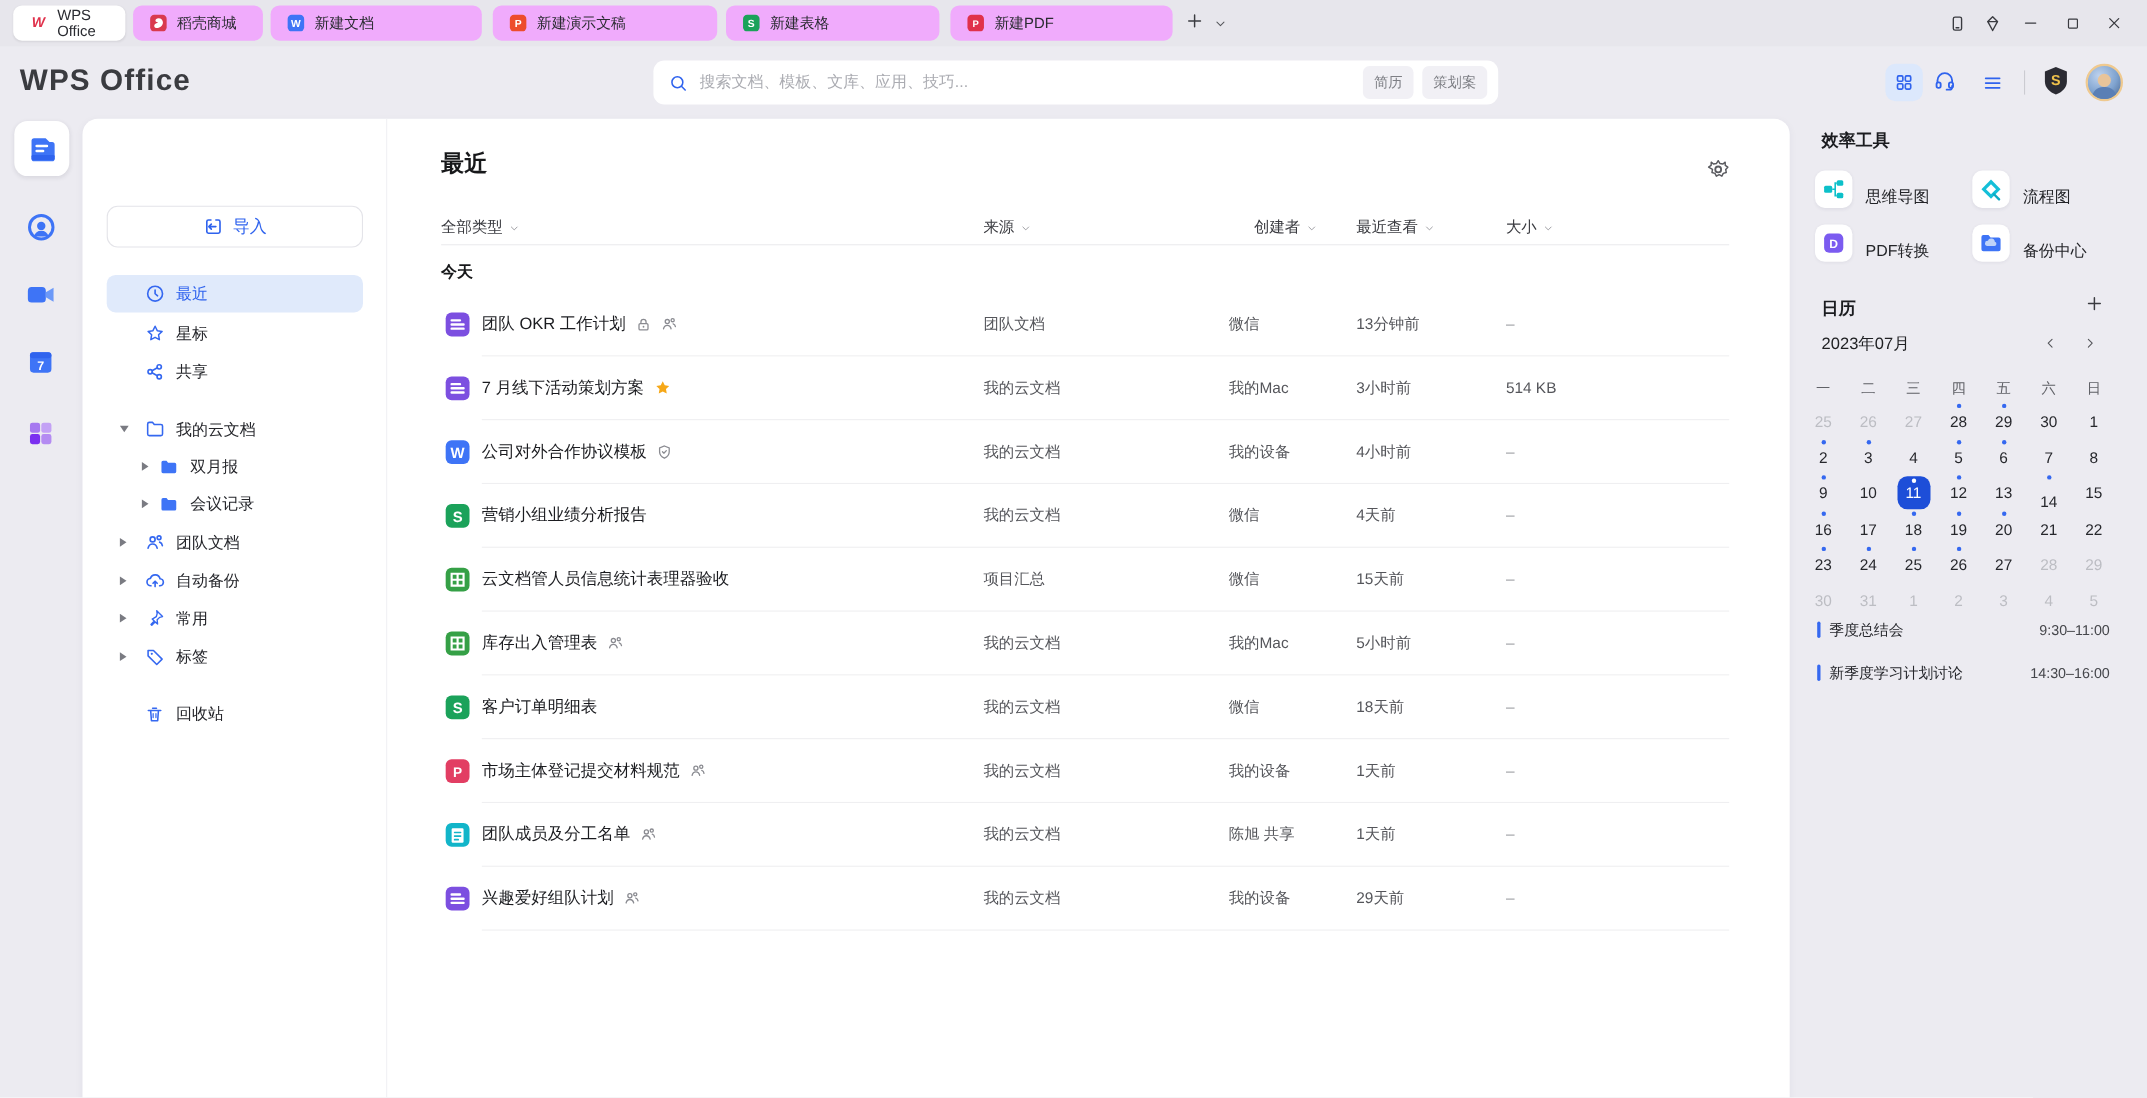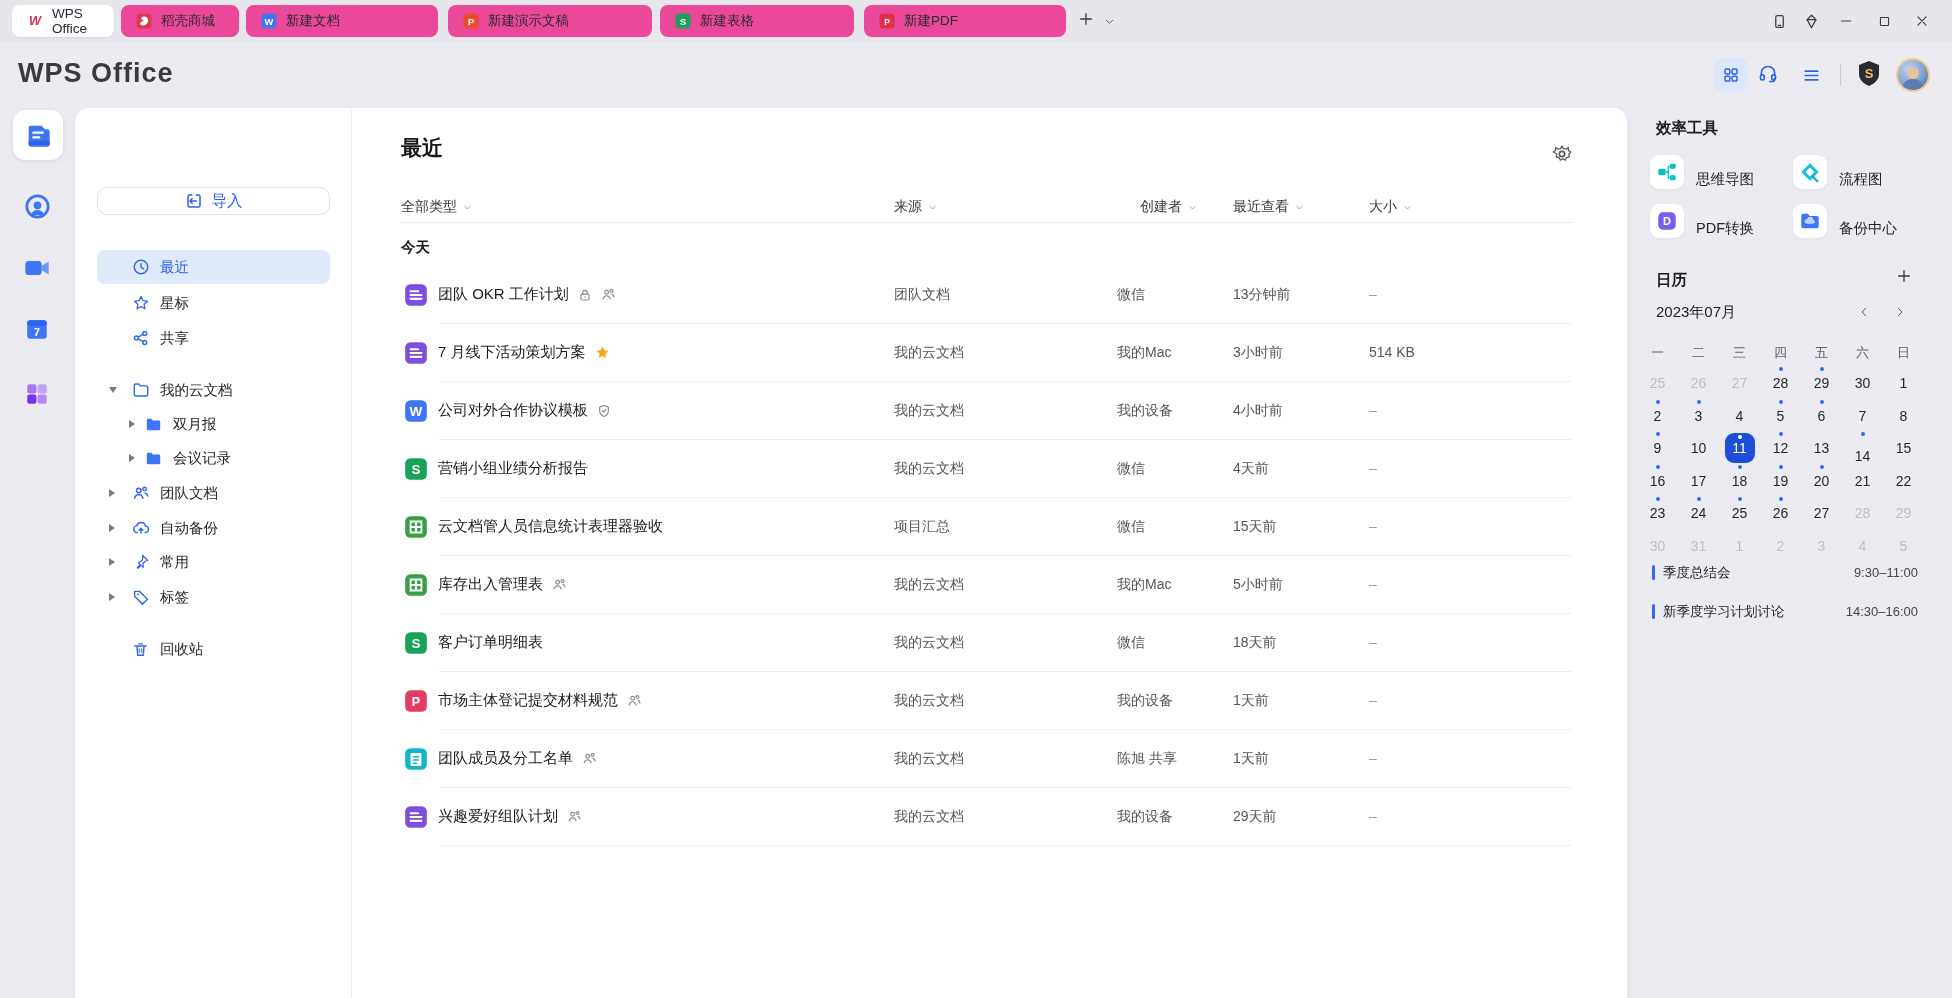--- a/index.html
+++ b/index.html
@@ -4,21 +4,21 @@
 <style>
   html,body{margin:0;padding:0;}
   body{font-family:"Liberation Sans","DejaVu Sans",sans-serif;-webkit-font-smoothing:antialiased;}
   #stage{position:relative;width:1952px;height:998px;background:#ECEBF1;overflow:hidden;}
   .abs{position:absolute;}
   .ico{display:inline-flex;align-items:center;justify-content:center;line-height:0;}
   .ico svg{display:block;}
 
   
   #tabbar{position:absolute;left:0;top:0;width:1952px;height:42px;background:#E7E6EC;}
-  .tab{position:absolute;top:5px;height:32px;border-radius:8px;background:#ec4899;display:flex;align-items:center;gap:8px;padding:0 14px;box-sizing:border-box;font-size:13.5px;color:#2A2B31;cursor:default;}
+  .tab{position:absolute;top:5px;height:32px;border-radius:8px;background:#f0abfc;display:flex;align-items:center;gap:8px;padding:0 14px;box-sizing:border-box;font-size:13.5px;color:#2A2B31;cursor:default;}
   .tab.active{background:#FFFFFF;box-shadow:0 1px 2px rgba(0,0,0,.08);}
   #tab-plus{position:absolute;top:11px;color:#3A3B40;}
   #tab-caret{position:absolute;top:16px;color:#55565B;}
   .winctl{position:absolute;top:9px;width:26px;height:24px;display:flex;align-items:center;justify-content:center;color:#3A3B40;}
 
   
   #logo{position:absolute;left:18px;top:58px;font-size:27px;font-weight:700;letter-spacing:1px;color:#3A3B40;}
   #searchbar{position:absolute;left:594px;top:55px;width:768px;height:40px;background:#fff;border-radius:10px;display:flex;align-items:center;box-sizing:border-box;padding:0 10px 0 14px;}
   #search-input{flex:1;border:none;outline:none;font-size:14.5px;color:#33343A;background:transparent;font-family:inherit;}
   #search-input::placeholder{color:#ABACB2;}
@@ -33,21 +33,21 @@
   #hd-avatar::before{content:"";position:absolute;left:4px;top:19px;width:22px;height:14px;border-radius:10px 10px 0 0;background:#5B7FB5;}
 
   
   .strip-tile{position:absolute;left:13px;width:50px;height:50px;background:#fff;border-radius:12px;box-shadow:0 1px 4px rgba(40,40,60,.10);display:flex;align-items:center;justify-content:center;}
   .strip-ic{position:absolute;left:23px;width:28px;height:28px;display:flex;align-items:center;justify-content:center;}
 
   
   #card{position:absolute;left:75px;top:108px;width:1552px;height:890px;background:#FFFFFF;border-radius:14px 14px 0 0;box-shadow:0 2px 8px rgba(40,40,70,.05);}
   #sidebar{position:absolute;left:0;top:0;width:277px;height:890px;border-right:1px solid #F1F1F4;box-sizing:border-box;}
   #btn-new{position:absolute;left:22px;top:26px;width:233px;height:43px;border-radius:10px;background:#2F63EE;color:#fff;font-size:15.5px;display:flex;align-items:center;justify-content:center;gap:9px;}
-  #btn-import{position:absolute;left:22px;top:79px;width:233px;height:28px;border-radius:10px;background:#fff;border:1px solid #E4E4E9;box-sizing:border-box;color:#2F63EE;font-size:15.5px;display:flex;align-items:center;justify-content:center;gap:9px;}
+  #btn-import{position:absolute;left:22px;top:79px;width:233px;height:38px;border-radius:10px;background:#fff;border:1px solid #E4E4E9;box-sizing:border-box;color:#2F63EE;font-size:15.5px;display:flex;align-items:center;justify-content:center;gap:9px;}
   .side-item{position:absolute;left:22px;width:233px;height:34px;border-radius:8px;display:flex;align-items:center;font-size:14.5px;color:#25262B;}
   .side-item .sicon{position:absolute;color:#3568F0;display:inline-flex;}
   .side-item .slabel{position:absolute;white-space:nowrap;}
   .side-item.active{background:#E0EAFB;color:#2F63EE;}
 
   
   #list-title{position:absolute;left:326px;top:26px;font-size:21px;font-weight:700;color:#17181A;}
   #gear{position:absolute;left:1477px;top:36px;color:#5A5B60;}
   .filter{position:absolute;top:88px;height:22px;display:flex;align-items:center;gap:6px;font-size:14px;color:#3A3B40;}
   .filter .ico{color:#8A8B90;}
@@ -171,20 +171,31 @@
           <svg width="18" height="18" viewBox="0 0 24 24" fill="none" xmlns="http://www.w3.org/2000/svg">
             <rect x="2" y="2" width="20" height="20" rx="5" fill="#E0314B"></rect>
             <text x="12" y="17" text-anchor="middle" font-size="11.5" font-weight="bold" fill="#fff" font-family="sans-serif">P</text>
           </svg>
         </span>
         <span>新建PDF</span>
       </div>
     </div>
 
   <div id="logo">WPS Office</div>
+  <div id="searchbar">
+    <span class="ico" style="color:#2F63EE;margin-right:9px">
+        <svg width="17" height="17" viewBox="0 0 24 24" fill="none" xmlns="http://www.w3.org/2000/svg">
+          <circle cx="11" cy="11" r="7" stroke="currentColor" stroke-width="2" stroke-linecap="round" stroke-linejoin="round"></circle>
+          <path d="M16.5 16.5 21 21" stroke="currentColor" stroke-width="2" stroke-linecap="round" stroke-linejoin="round"></path>
+        </svg>
+      </span>
+    <input id="search-input" placeholder="搜索文档、模板、文库、应用、技巧..." style="">
+    <span class="chip">简历</span>
+    <span class="chip">策划案</span>
+  </div>
   <div id="hd-grid">
       <span class="ico">
         <svg width="18" height="18" viewBox="0 0 24 24" fill="none" xmlns="http://www.w3.org/2000/svg">
           <rect x="4" y="4" width="6.5" height="6.5" rx="1.5" stroke="currentColor" stroke-width="2" stroke-linecap="round" stroke-linejoin="round"></rect>
           <rect x="13.5" y="4" width="6.5" height="6.5" rx="1.5" stroke="currentColor" stroke-width="2" stroke-linecap="round" stroke-linejoin="round"></rect>
           <rect x="4" y="13.5" width="6.5" height="6.5" rx="1.5" stroke="currentColor" stroke-width="2" stroke-linecap="round" stroke-linejoin="round"></rect>
           <rect x="13.5" y="13.5" width="6.5" height="6.5" rx="1.5" stroke="currentColor" stroke-width="2" stroke-linecap="round" stroke-linejoin="round"></rect>
         </svg>
       </span>
     </div>

